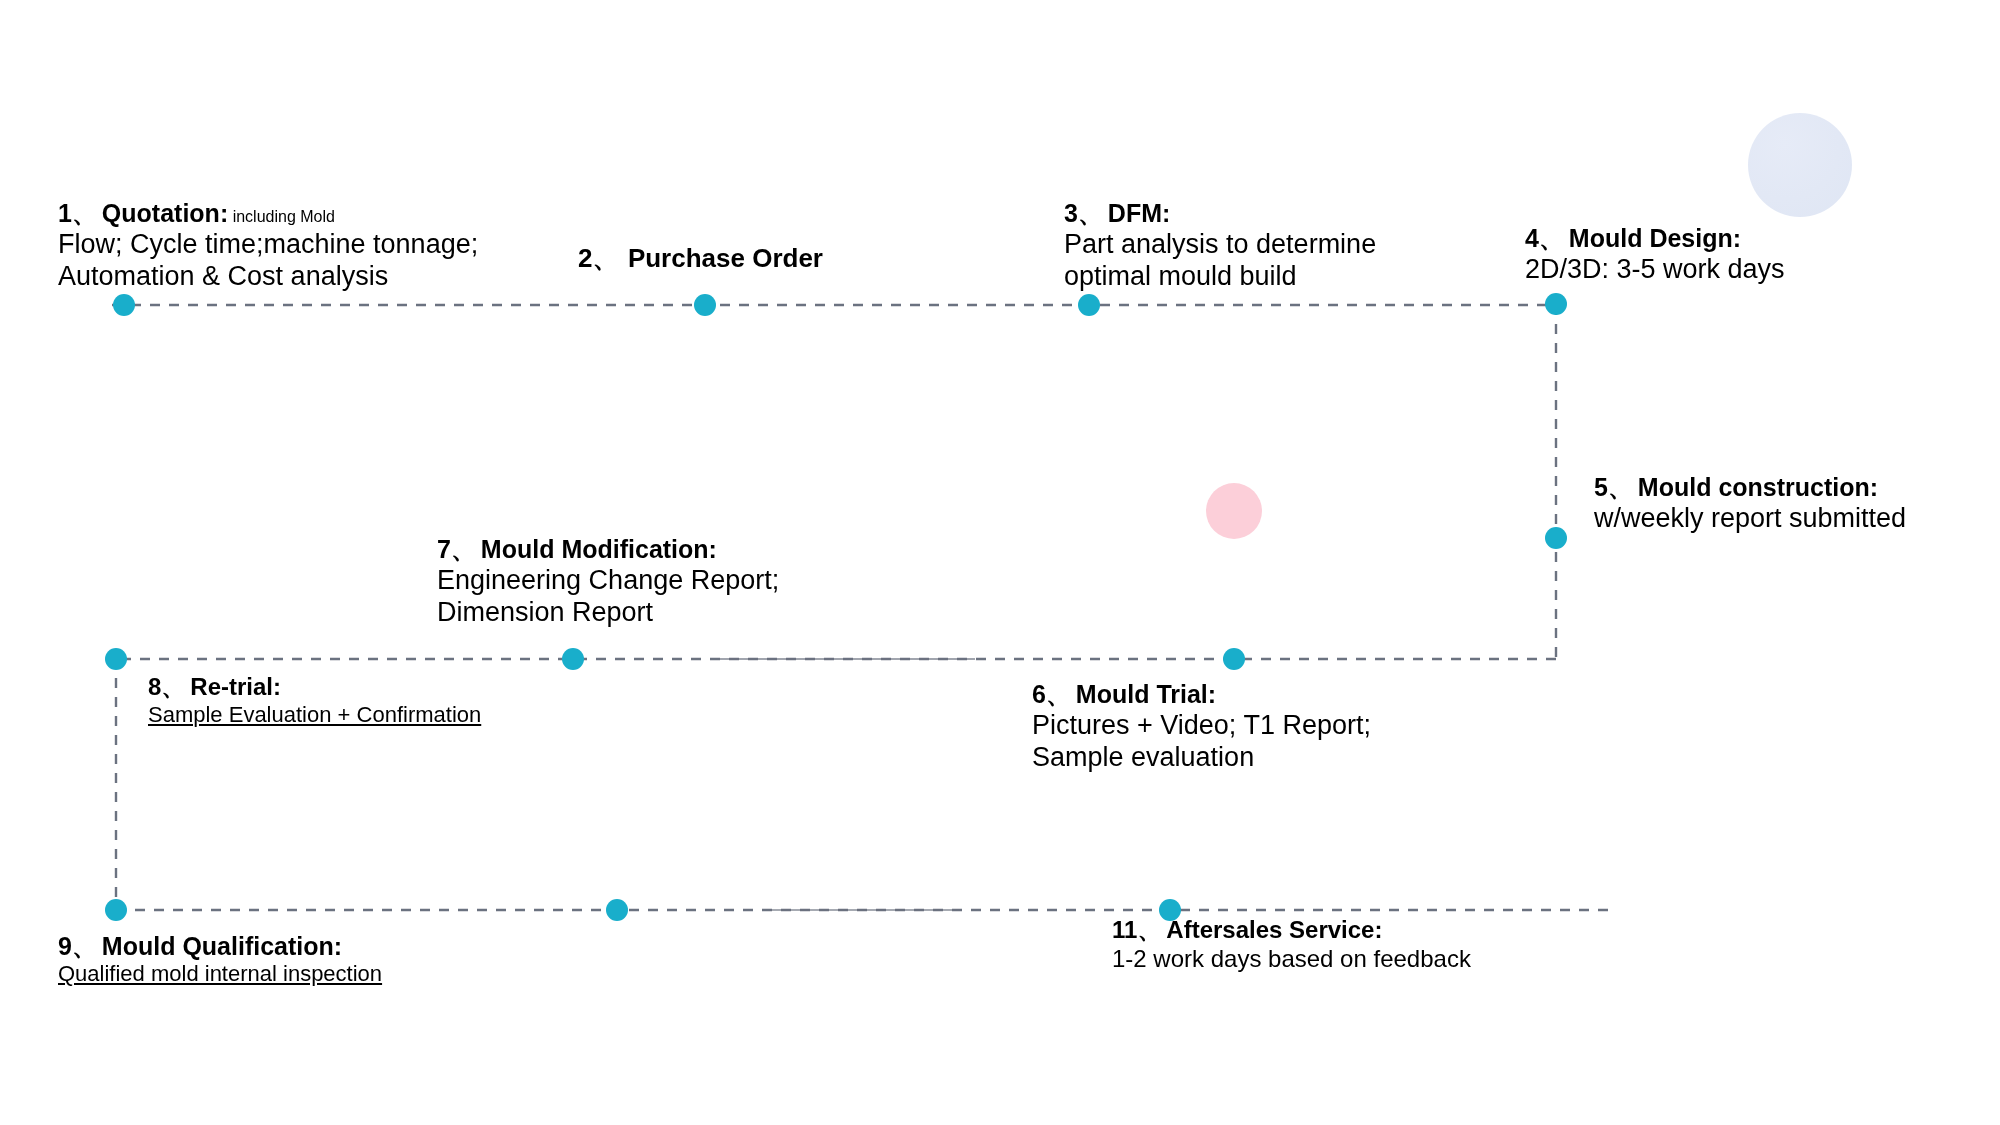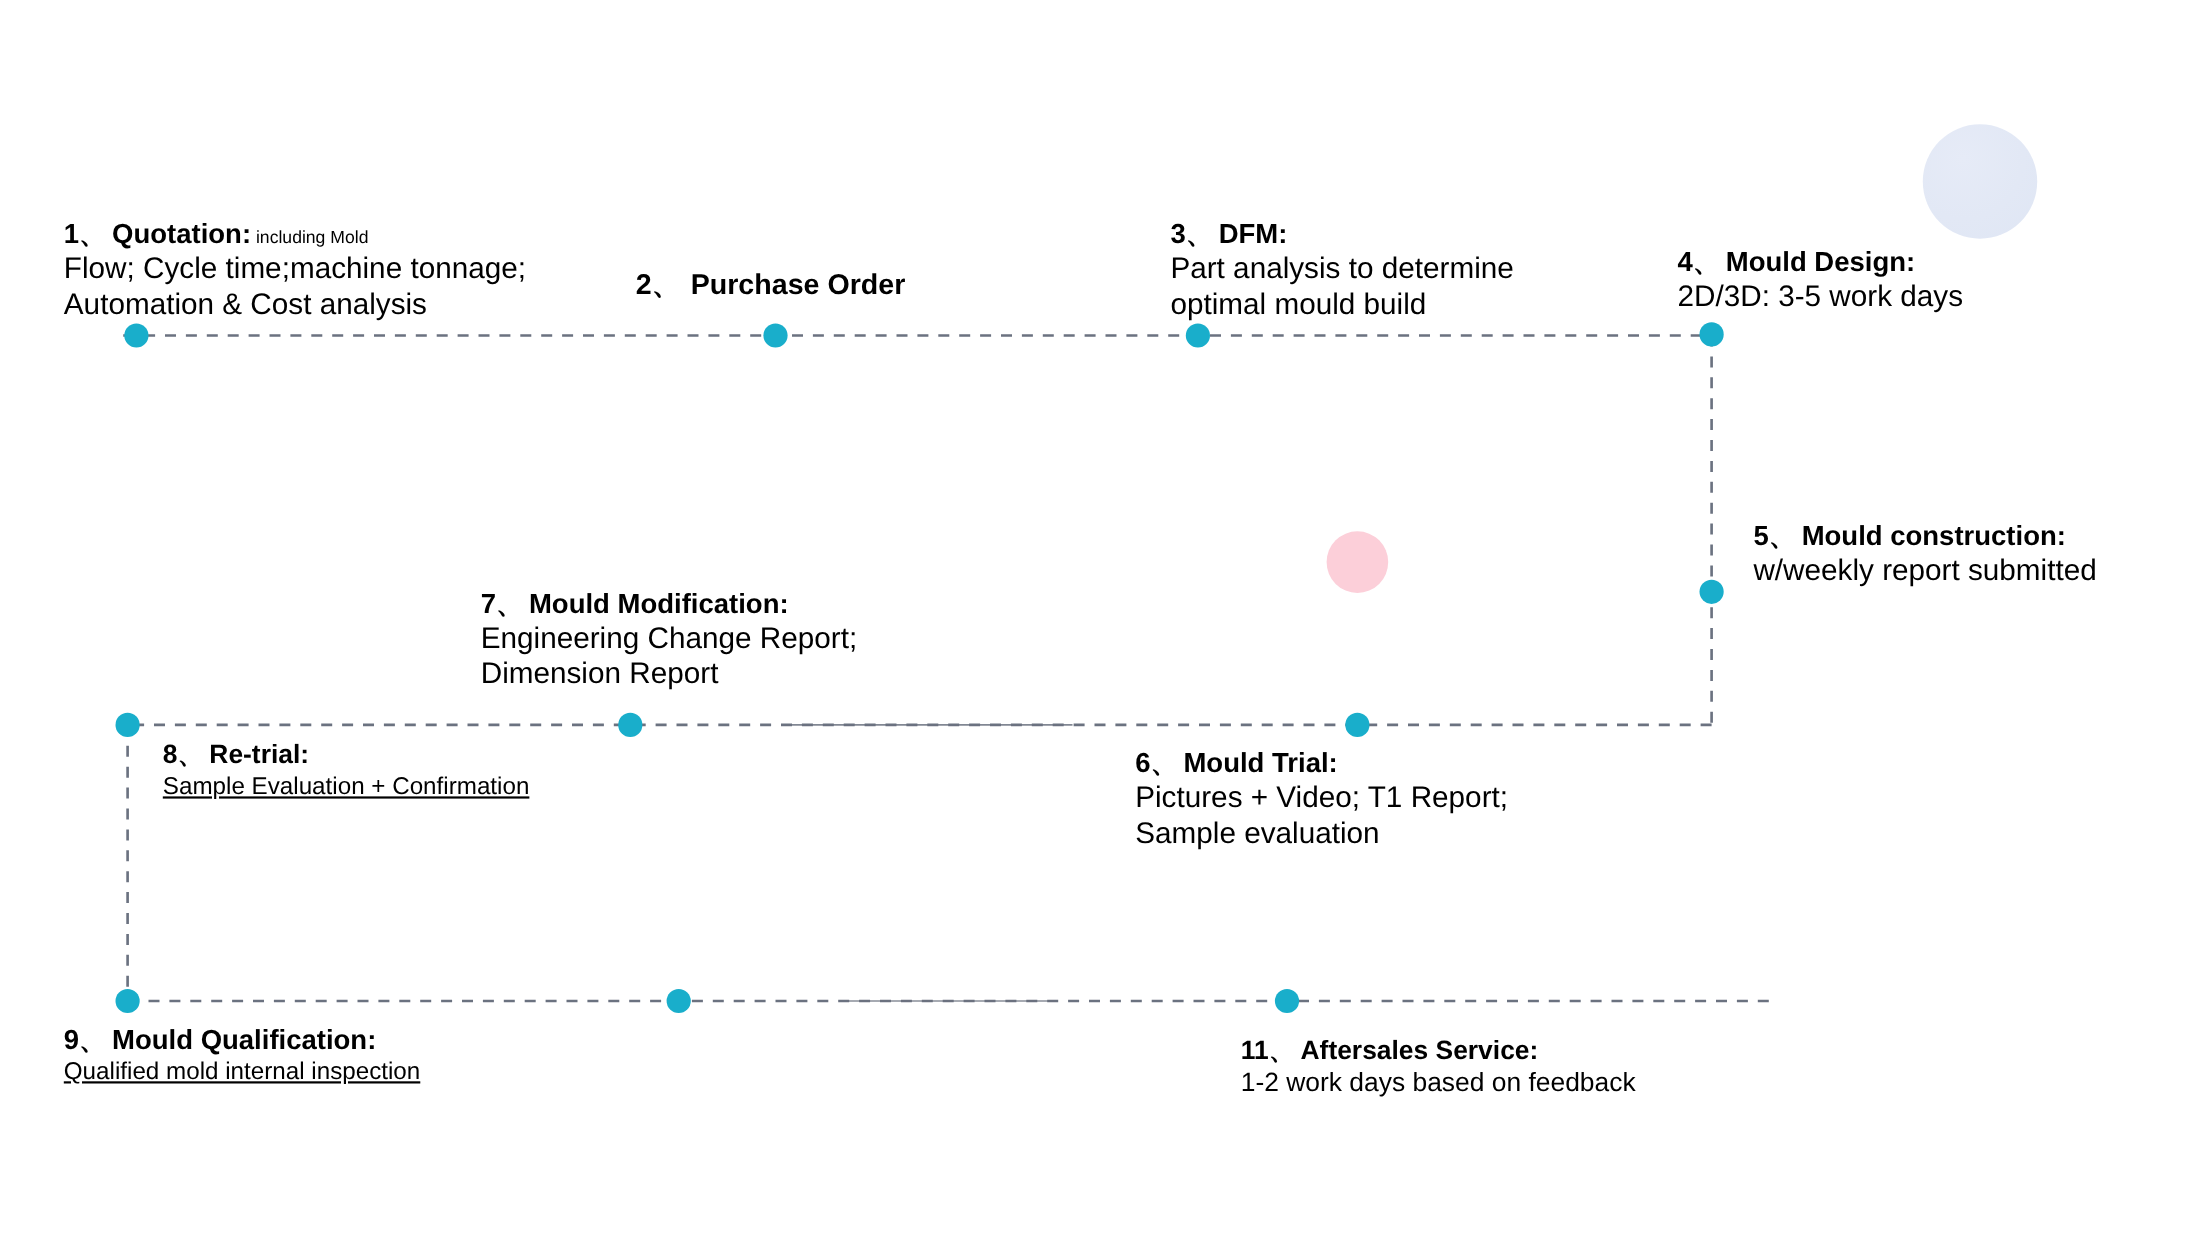--- a/index.html
+++ b/index.html
@@ -82,21 +82,21 @@
   #step-1  { left: 58px;   top: 198px; }
   #step-2  { left: 578px;  top: 243px; }
   #step-3  { left: 1064px; top: 198px; }
   #step-4  { left: 1525px; top: 223px; }
   #step-5  { left: 1578px; top: 472px; margin-left: 16px; }
   #step-6  { left: 1032px; top: 679px; }
   #step-7  { left: 437px;  top: 534px; }
   #step-8  { left: 148px;  top: 673px; }
   #step-9  { left: 58px;   top: 931px; }
   #step-10 { left: 522px;  top: 933px; }
-  #step-11 { left: 1112px; top: 942px; margin-left: 16px; }
+  #step-11 { left: 1112px; top: 916px; }
 
   #step-2 .num, #step-2 .sep, #step-2 .title { font-size: 26px; }
 
   
   #step-8  .body,
   #step-9  .body,
   #step-10 .body { font-size: 22px; text-decoration: underline; }
   #step-11 .body { font-size: 24px; }
   #step-11 .num, #step-11 .sep, #step-11 .title { font-size: 24px; }
   #step-9  .num, #step-9 .sep,  #step-9.title  { font-size: 25px; }

